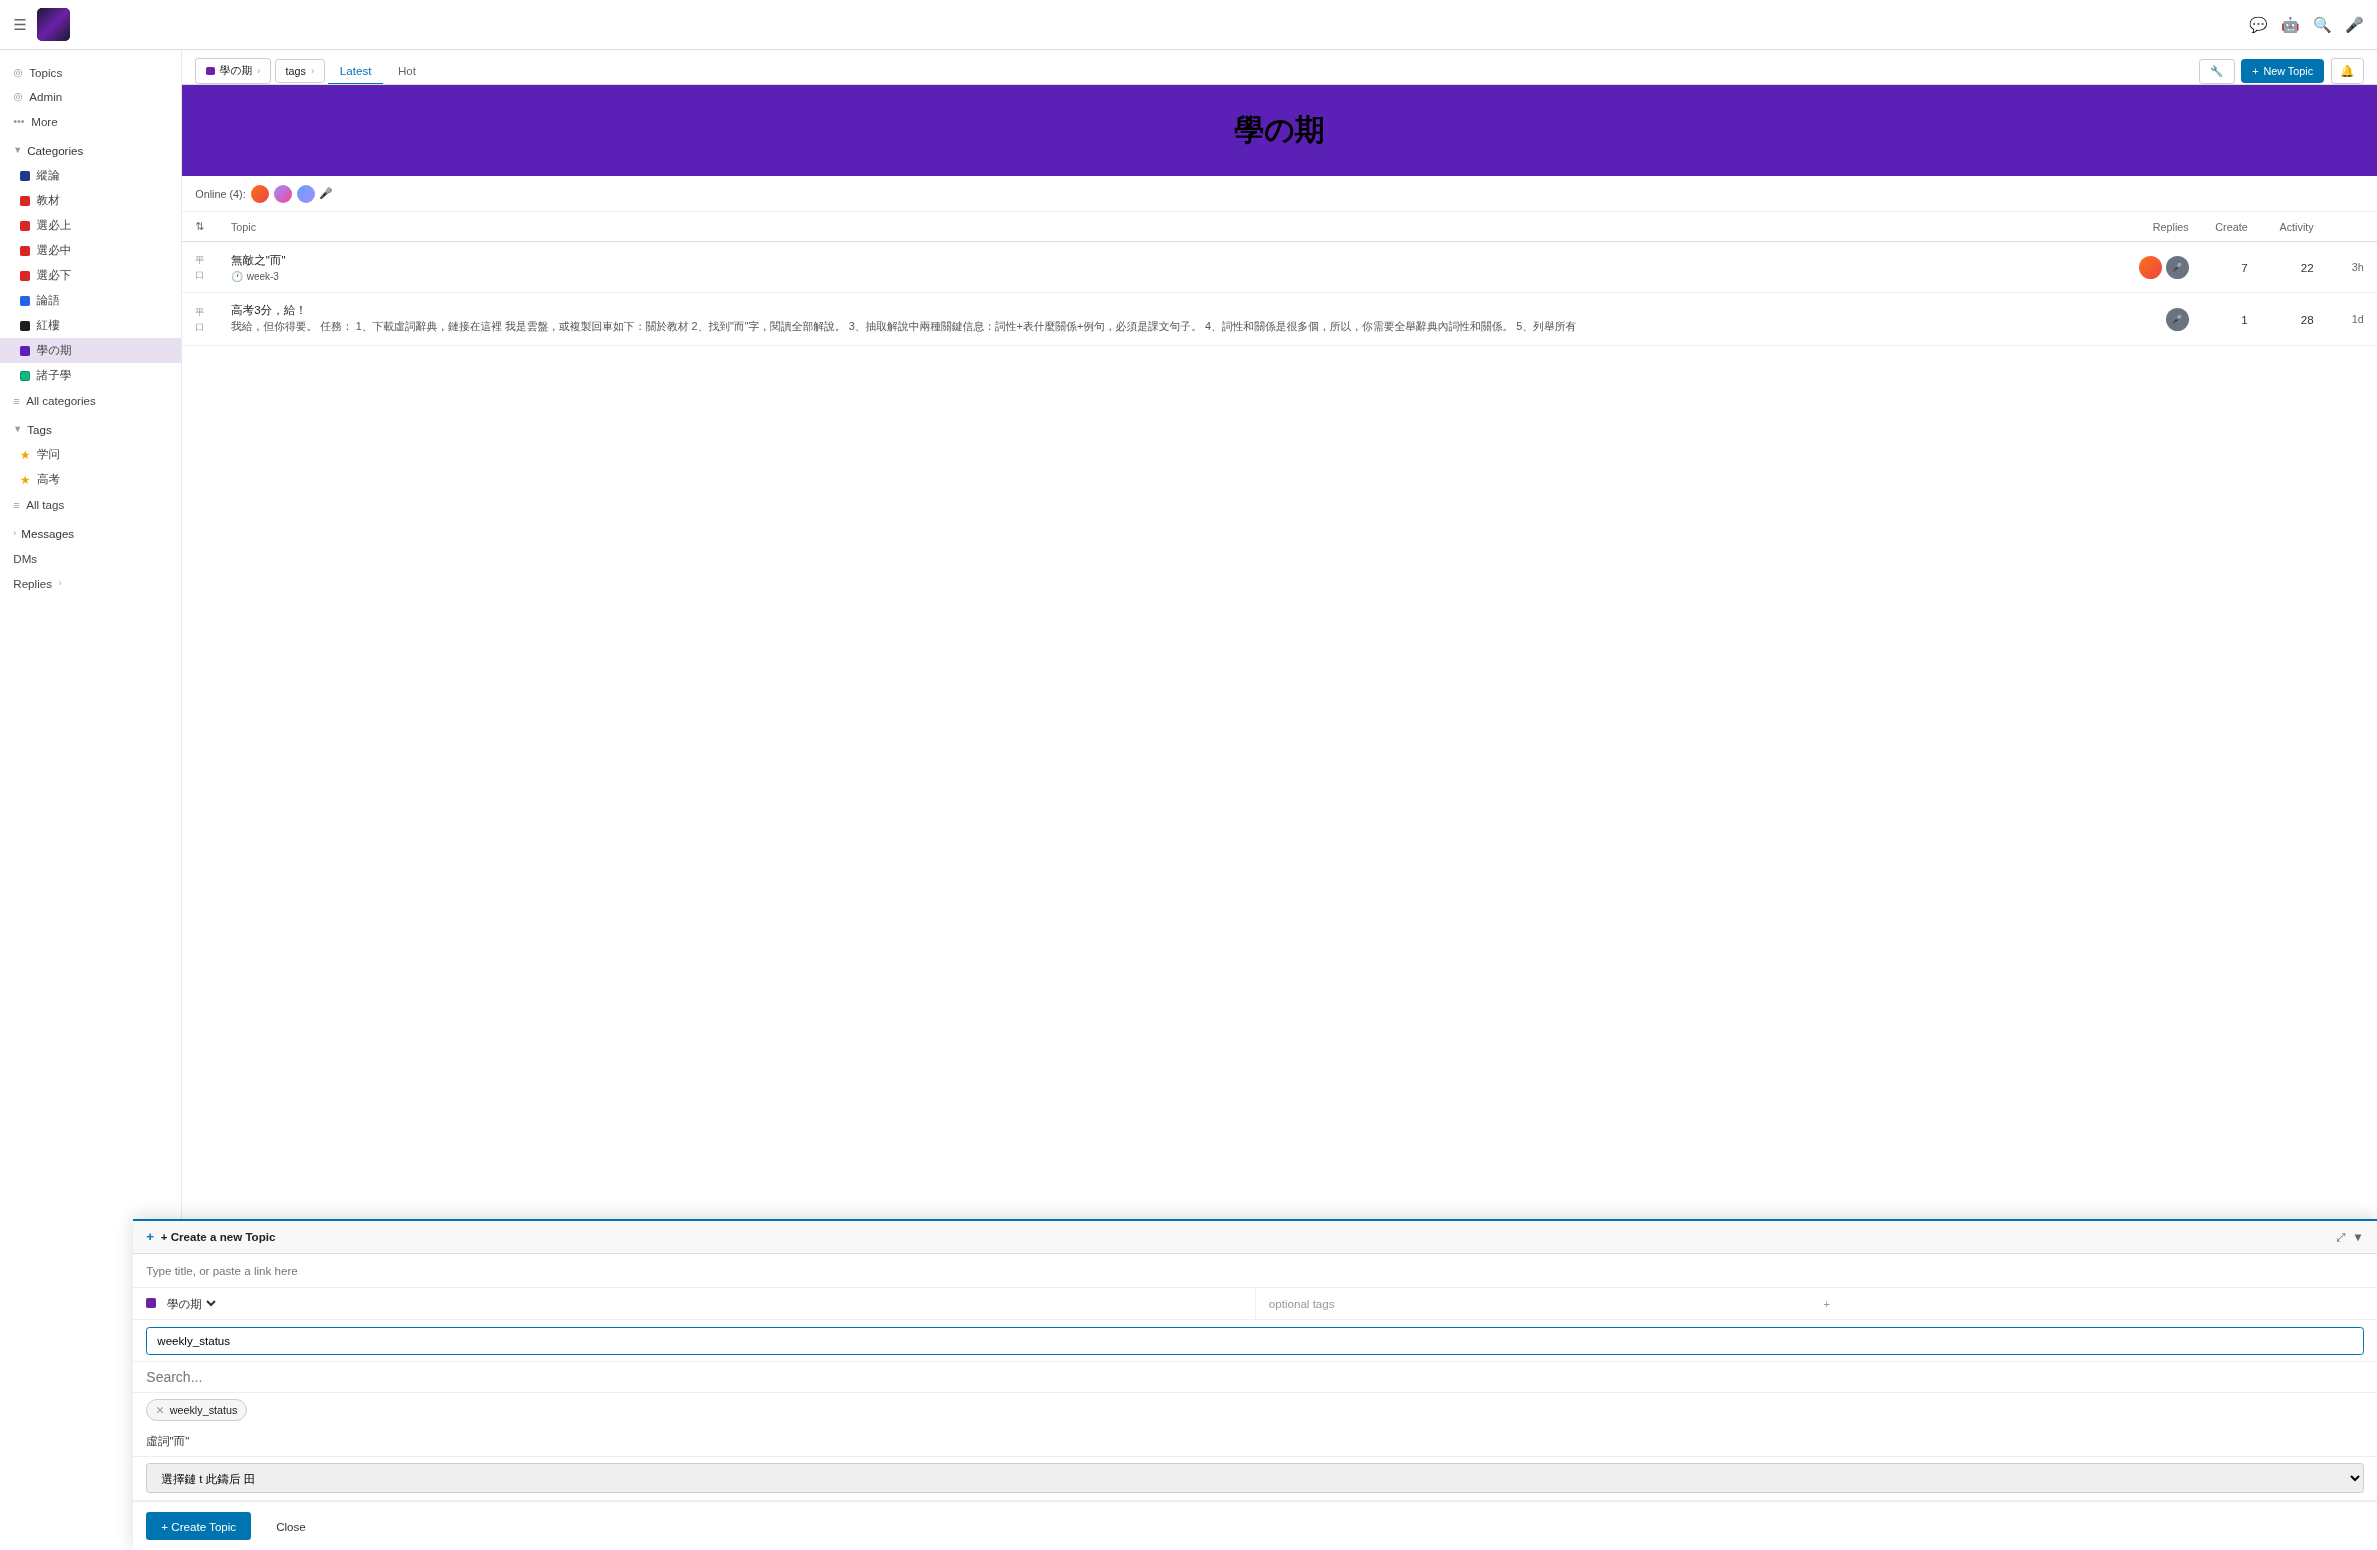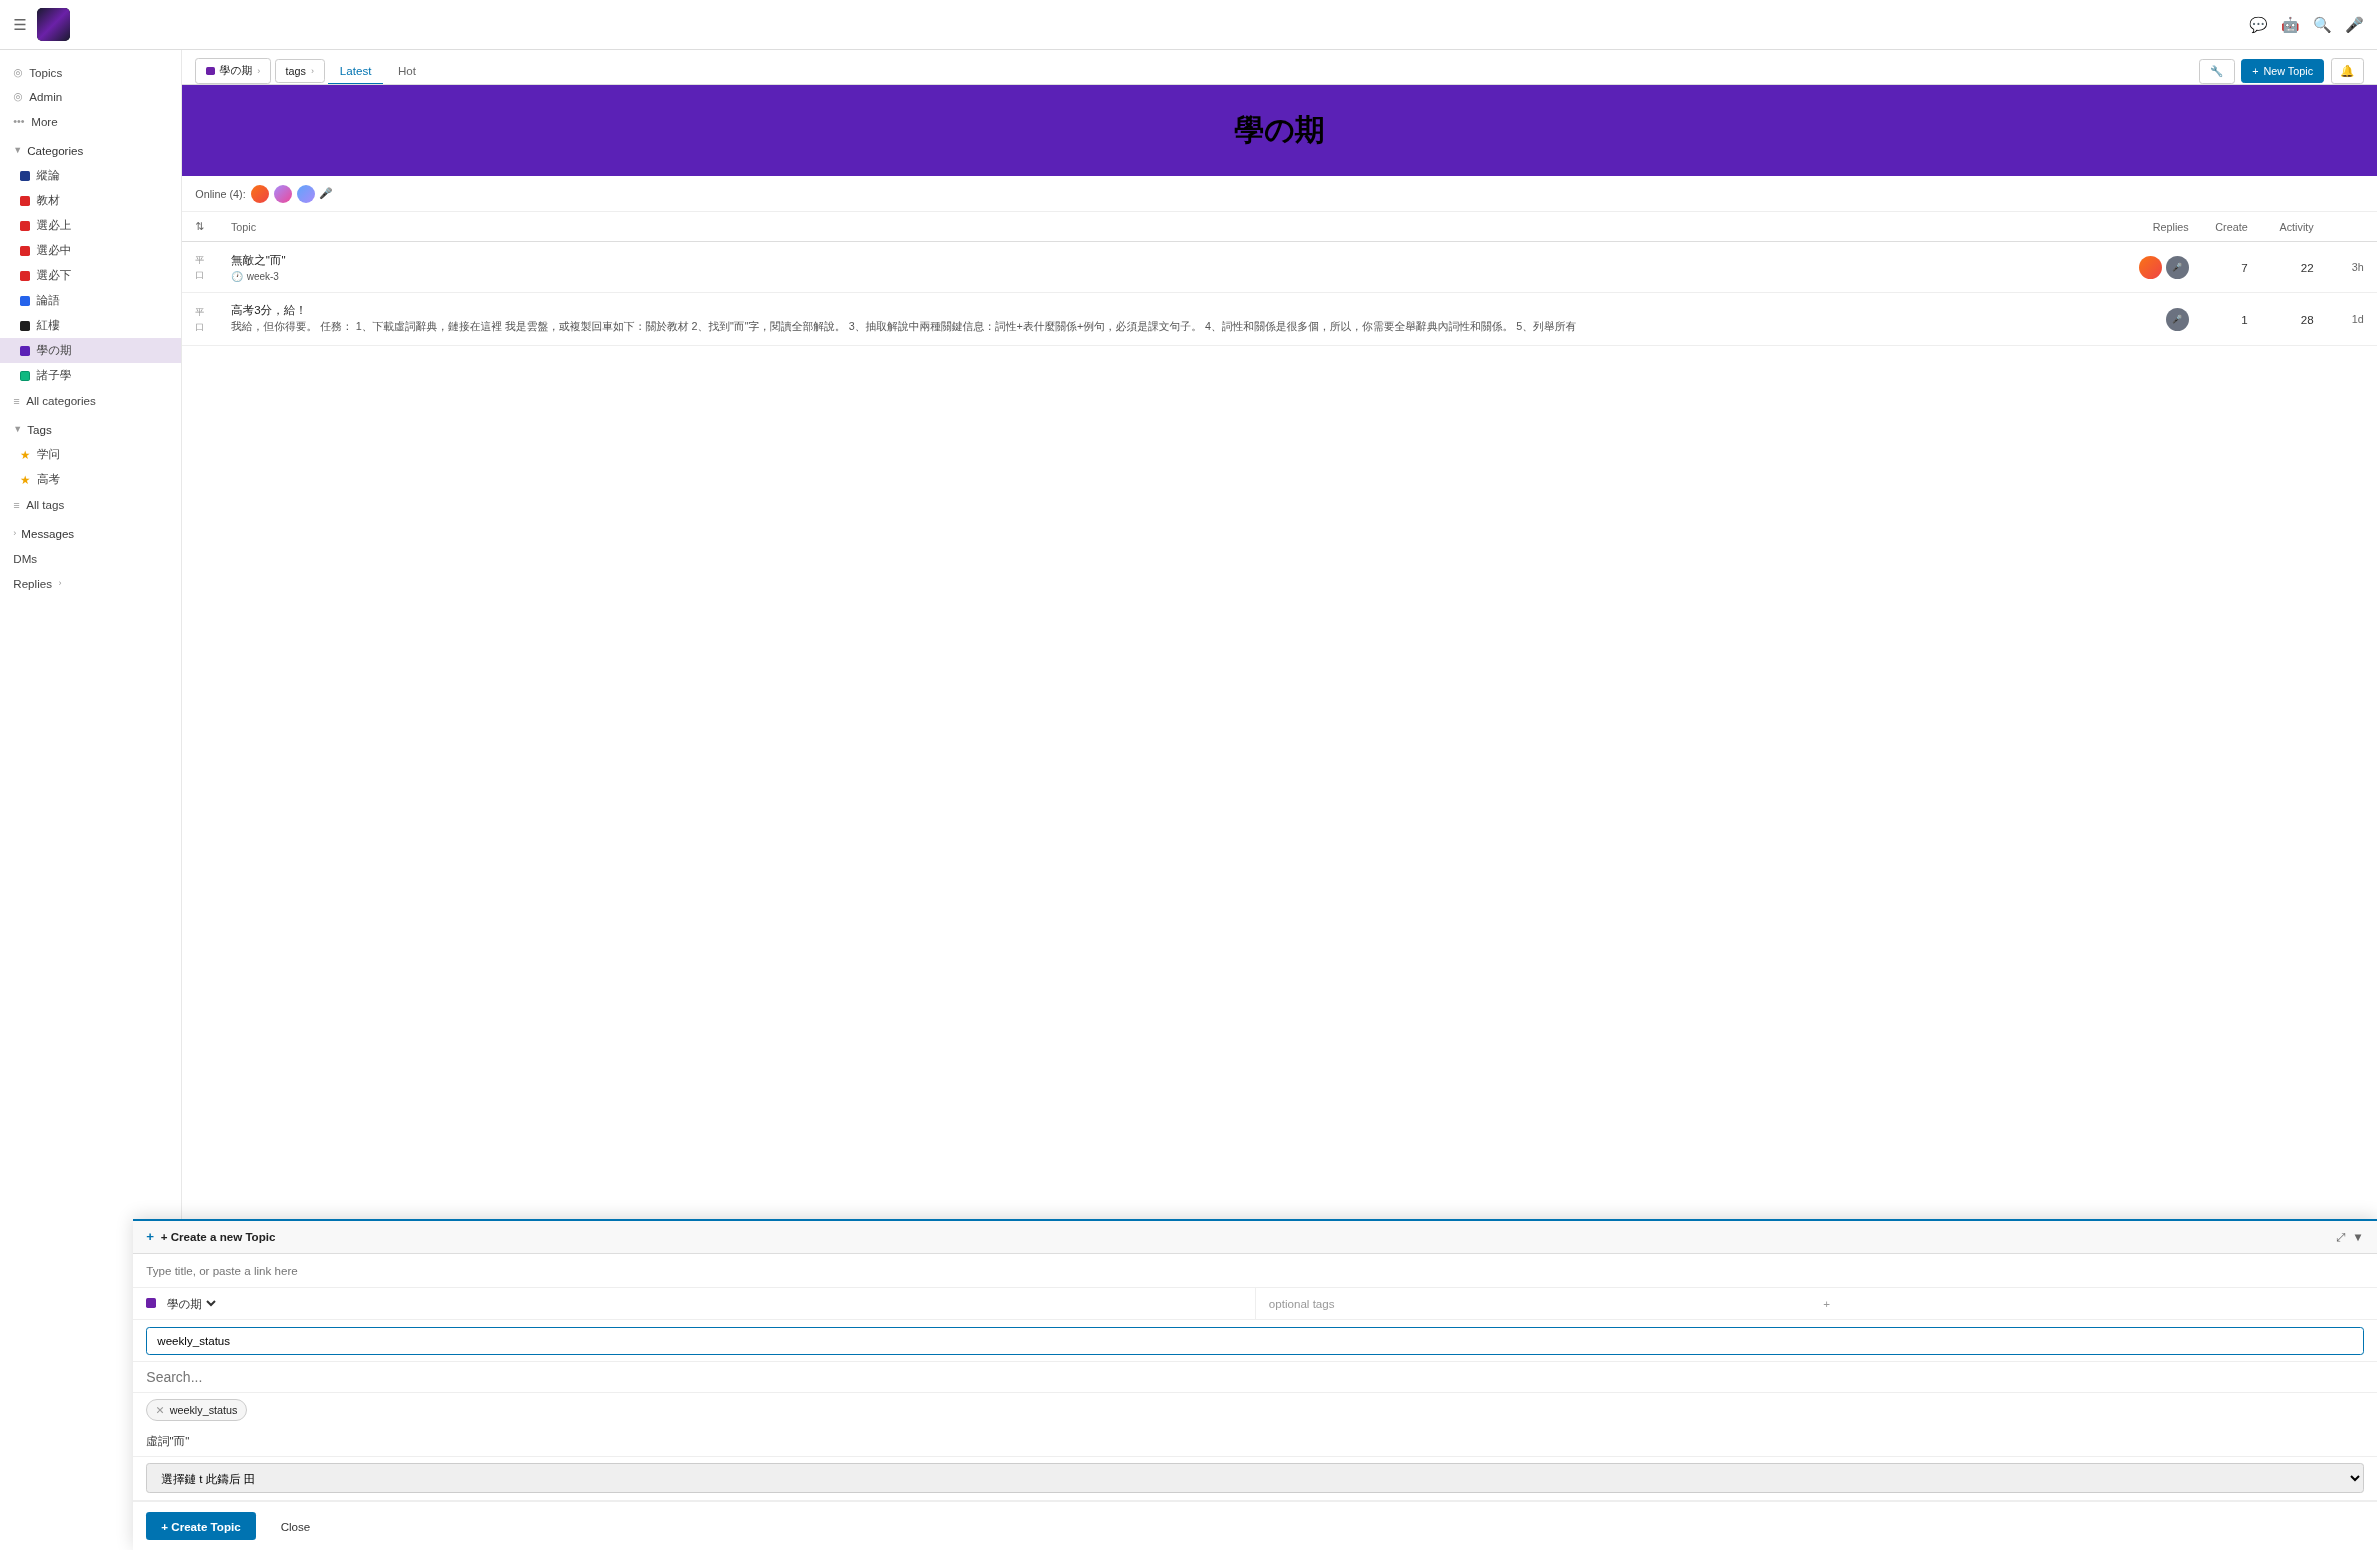--- a/index.html
+++ b/index.html
@@ -377,21 +377,21 @@
       display: flex;
       align-items: center;
       gap: 5px;
       padding: 7.5px 15px;
       background: #0073b1;
       color: #fff;
       border: none;
       border-radius: 3.3px;
       font-size: 11.6px;
       cursor: pointer;
-      font-weight: 700;
+      font-weight: 400;
     }
     .btn-close {
       padding: 7.5px 15px;
       background: none;
       border: none;
       font-size: 11.6px;
       cursor: pointer;
       color: #333;
     }
     

